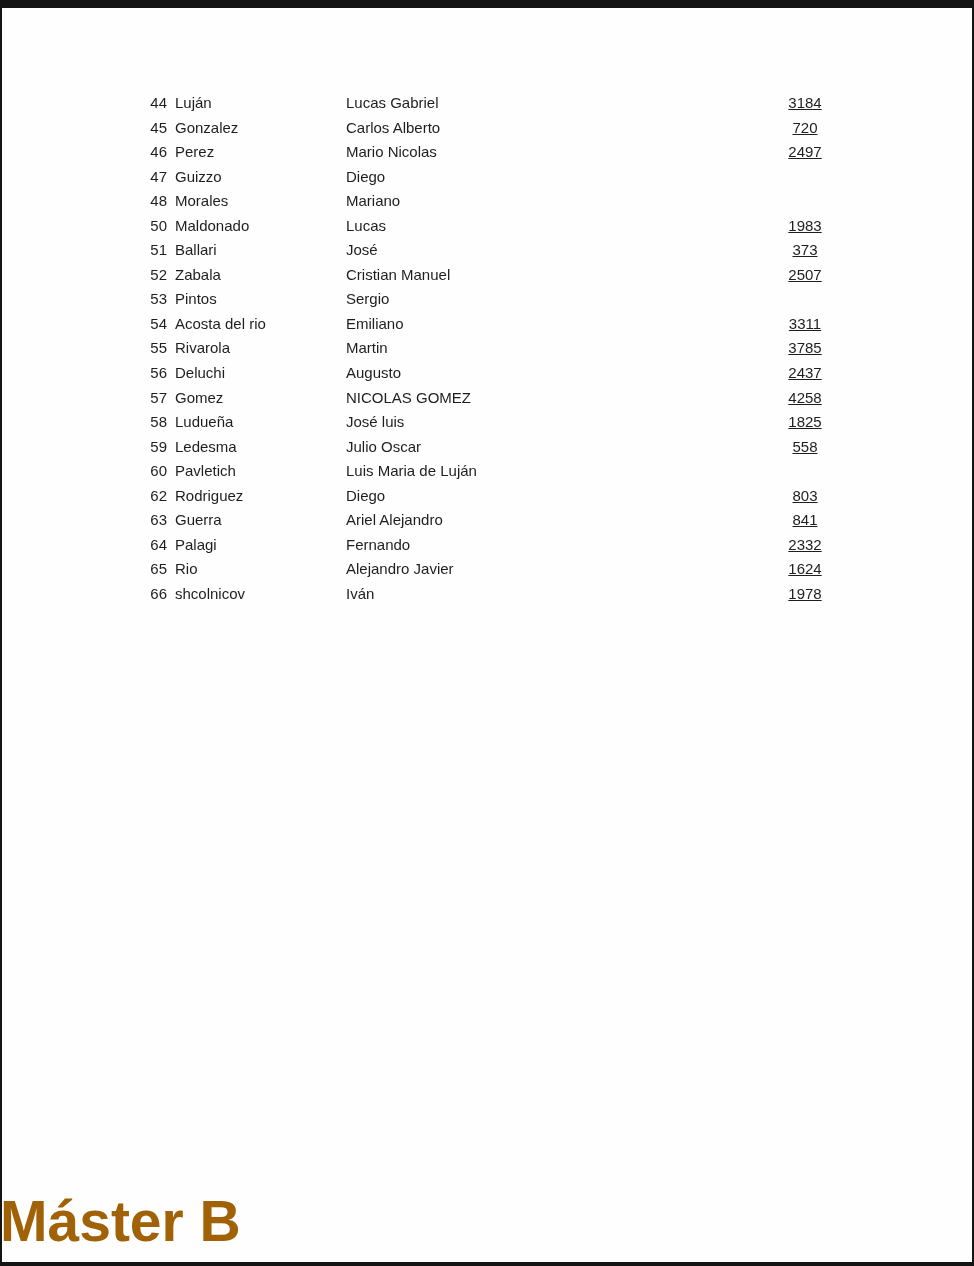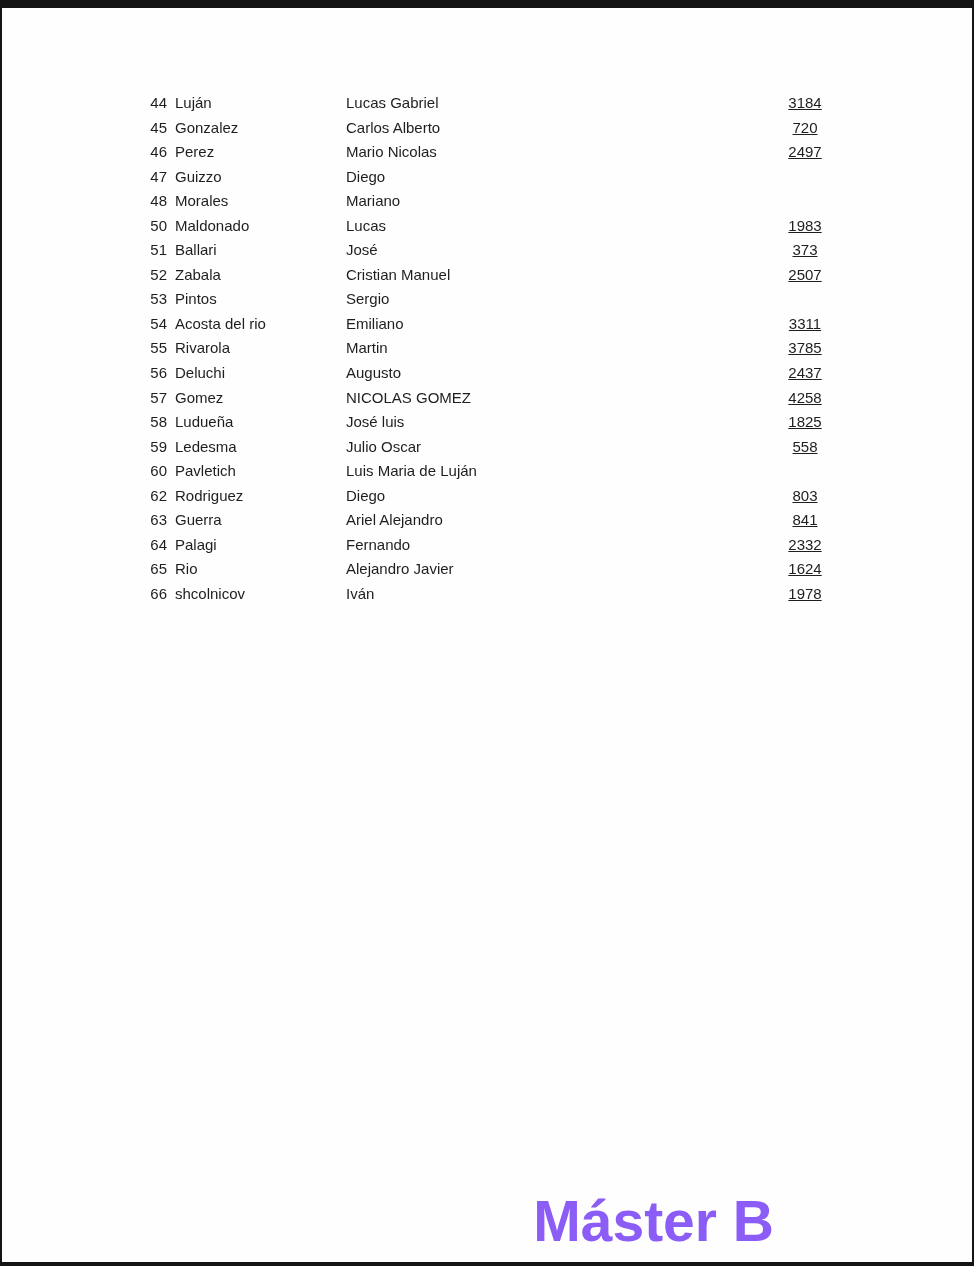--- a/index.html
+++ b/index.html
@@ -56,25 +56,25 @@
     left: 715px;
     width: 100px;
     text-align: center;
     text-decoration: underline;
   }
   .footer-title {
     position: absolute;
     top: 1193px;
     left: 0;
     width: 774px;
-    text-align: right;
+    text-align: left;
     font-size: 57px;
     line-height: 1;
     font-weight: bold;
-    color: #8b5cf6;
+    color: #a16207;
     letter-spacing: 0px;
   }
 </style>
 </head>
 <body>
 
 <div class="page">
 
   <div class="edge edge-top"></div>
   <div class="edge edge-left"></div>

